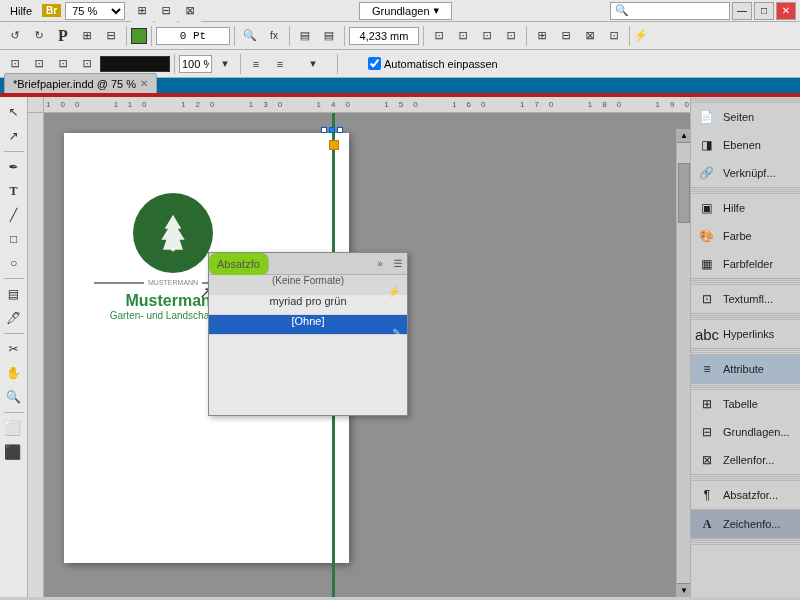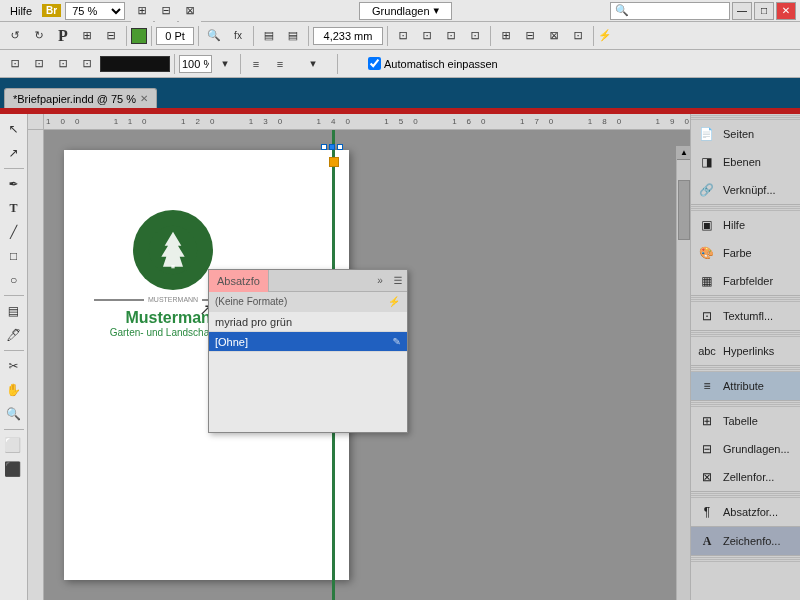--- a/index.html
+++ b/index.html
@@ -97,23 +97,23 @@
       padding: 0 2px; text-align: center;
     }
     .green-square { width: 16px; height: 16px; background: #4a9a30; border: 1px solid #333; }
     .black-rect { height: 16px; background: #111; border: 1px solid #333; display: flex; align-items: center; padding: 0 4px; color: white; font-size: 10px; width: 70px; }
 
     
     .auto-checkbox { display: flex; align-items: center; gap: 3px; font-size: 11px; margin-left: 26px; }
 
     
     .tab-bar {
-      height: 36px;
-      background: #0c4a6e;
-      border-bottom: 6px solid #b91c1c;
+      height: 19px;
+      background: #0369a1;
+      border-bottom: 4px solid #b91c1c;
       display: flex;
       align-items: flex-end;
       padding-left: 4px;
     }
     .doc-tab {
       height: 20px;
       background: #d8d8d8;
       border: 1px solid #a0a0a0;
       border-bottom: none;
       padding: 0 8px;
@@ -321,39 +321,40 @@
     }
     .fp-tab {
       height: 22px;
       padding: 0 8px;
       display: flex; align-items: center;
       font-size: 11px;
       cursor: pointer;
       border-right: 1px solid #b0b0b0;
     }
     .fp-tab.active { background: #e8e8e8; font-weight: bold; }
-    .fp-tab.inactive { background: #fca5a5; color: #555; }
+    .fp-tab.inactive { background: #84cc16; color: #555; border-radius: 7px; }
     .fp-icons {
       margin-left: auto;
       display: flex;
     }
     .fp-icon-btn {
       width: 18px; height: 22px;
       display: flex; align-items: center; justify-content: center;
       font-size: 10px; cursor: pointer; color: #555;
     }
     .fp-body { padding: 0; }
     .fp-row {
       height: 20px;
       display: flex;
       align-items: center;
       padding: 0 6px;
       font-size: 11px;
       border-bottom: 1px solid #d8d8d8;
       color: #333;
+      flex-direction: column;
     }
     .fp-row.header-row { background: #d8d8d8; font-size: 10px; color: #555; }
     .fp-row.selected { background: #2060c0; color: white; }
     .fp-row .edit-icon {
       margin-left: auto;
       font-size: 10px;
       opacity: 0.7;
     }
 
     
@@ -413,21 +414,21 @@
 
 <div class="toolbar-row">
   <div class="tb-btn">↺</div>
   <div class="tb-btn">↻</div>
   <div class="tb-btn" style="font-weight:bold;font-size:16px;font-family:serif;">P</div>
   <div class="tb-btn">⊞</div>
   <div class="tb-btn">⊟</div>
   <div class="tb-separator"></div>
   <div class="green-square"></div>
   <div class="tb-separator"></div>
-  <input class="tb-input" value="0 Pt" style="width: 38px;">
+  <input class="tb-input" value="0 Pt" style="width: 74px; font-family: Liberation Mono, monospace;">
   <div class="tb-separator"></div>
   <div class="tb-btn">🔍</div>
   <div class="tb-btn" style="font-size:10px;">fx</div>
   <div class="tb-separator"></div>
   <div class="tb-btn">▤</div>
   <div class="tb-btn">▤</div>
   <div class="tb-separator"></div>
   <input class="tb-input" value="4,233 mm" style="width: 70px;">
   <div class="tb-separator"></div>
   <div class="tb-btn">⊡</div>
@@ -602,21 +603,21 @@
     <div class="panel-grip"></div>
     <div class="panel-section">
       <div class="panel-item">
         <div class="panel-icon">⊡</div>
         <span>Textumfl...</span>
       </div>
     </div>
     <div class="panel-grip"></div>
     <div class="panel-section">
       <div class="panel-item">
-        <div class="panel-icon" style="font-size:11px;">abc</div>
+        <div class="panel-icon" style="font-size:15px;">abc</div>
         <span>Hyperlinks</span>
       </div>
     </div>
     <div class="panel-grip"></div>
     <div class="panel-section">
       <div class="panel-item active">
         <div class="panel-icon">≡</div>
         <span>Attribute</span>
       </div>
     </div>

